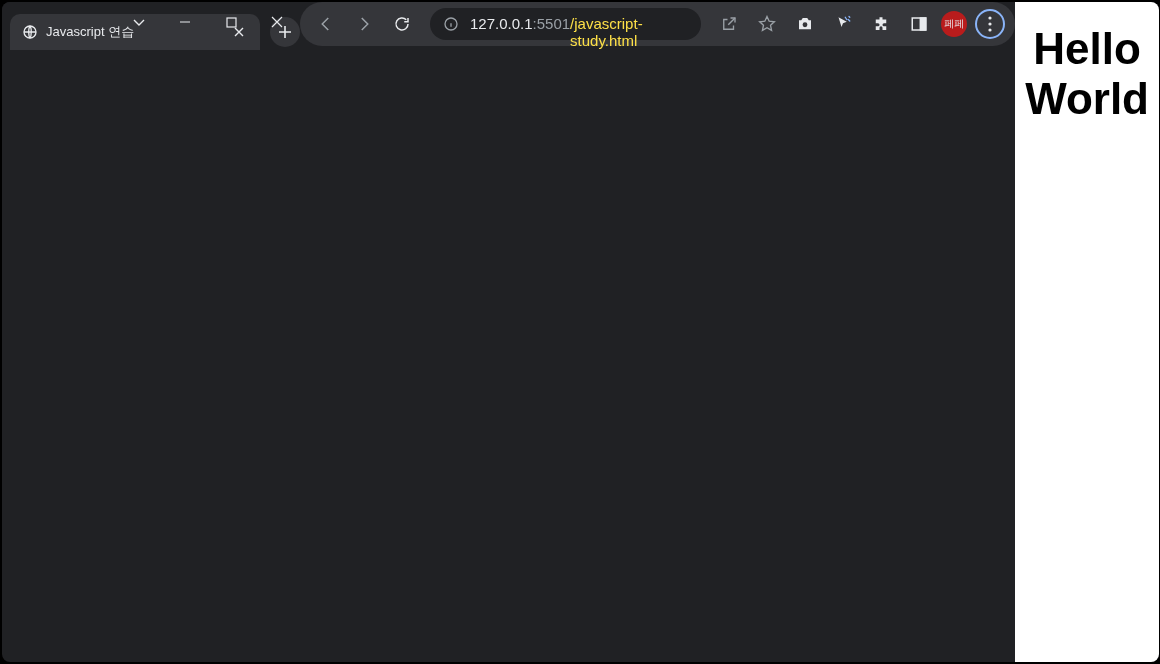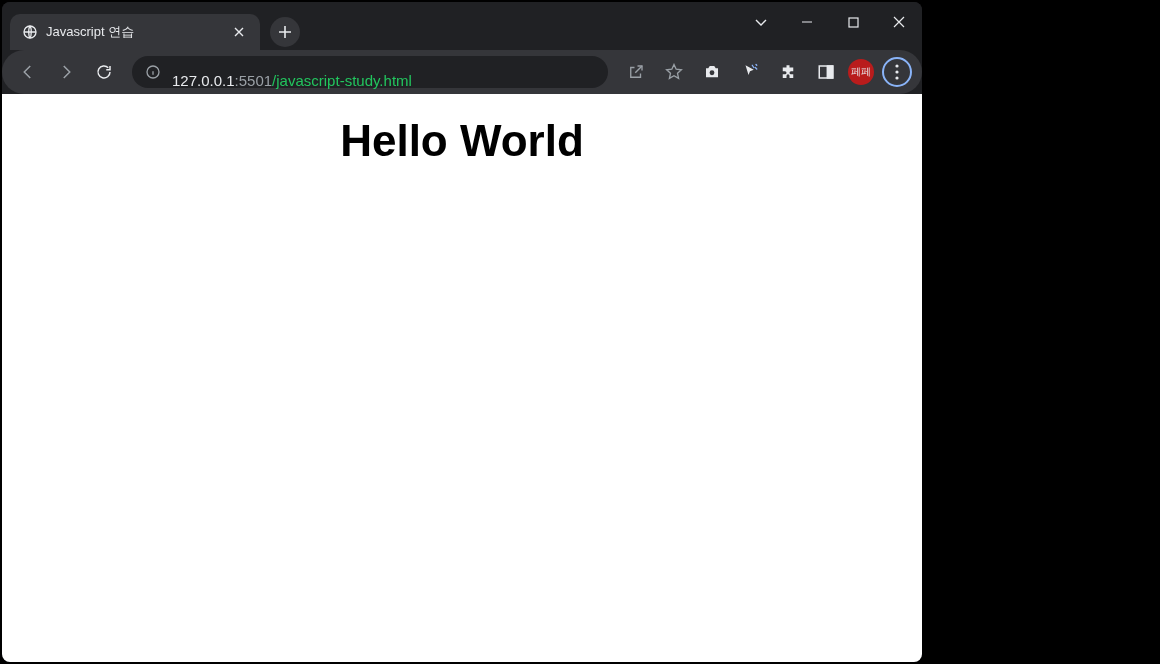--- a/index.html
+++ b/index.html
@@ -5,28 +5,28 @@
     * { margin: 0; padding: 0; box-sizing: border-box; }
     body {
       width: 1160px;
       height: 664px;
       background: #000;
       font-family: -apple-system, "Segoe UI", Arial, sans-serif;
       overflow: hidden;
       position: relative;
     }
     .browser {
-      width: 920px;
+      width: 1157px;
       height: 660px;
       margin: 2px;
       background: #202124;
       border-radius: 8px;
       overflow: hidden;
       display: flex;
-      flex-direction: column;
+      flex-direction: row;
     }
     
     .titlebar {
       height: 48px;
       background: #202124;
       display: flex;
       align-items: flex-end;
       padding-left: 8px;
       position: relative;
     }
@@ -106,21 +106,21 @@
       margin: 0 6px;
     }
     .addr-icon {
       width: 18px; height: 18px;
       display: flex; align-items: center; justify-content: center;
       color: #9aa0a6;
     }
     .url-text { flex: 1; display: flex; align-items: baseline; }
     .url-host { color: #e8eaed; }
     .url-port { color: #9aa0a6; margin-top: 16px; }
-    .url-path { color: #22c55e; }
+    .url-path { color: #fde047; }
     .toolbar-icon {
       width: 32px; height: 32px;
       display: flex; align-items: center; justify-content: center;
       color: #e8eaed; cursor: pointer;
       border-radius: 50%;
     }
     .toolbar-icon.muted { color: #9aa0a6; }
     .avatar {
       width: 26px; height: 26px;
       border-radius: 50%;

